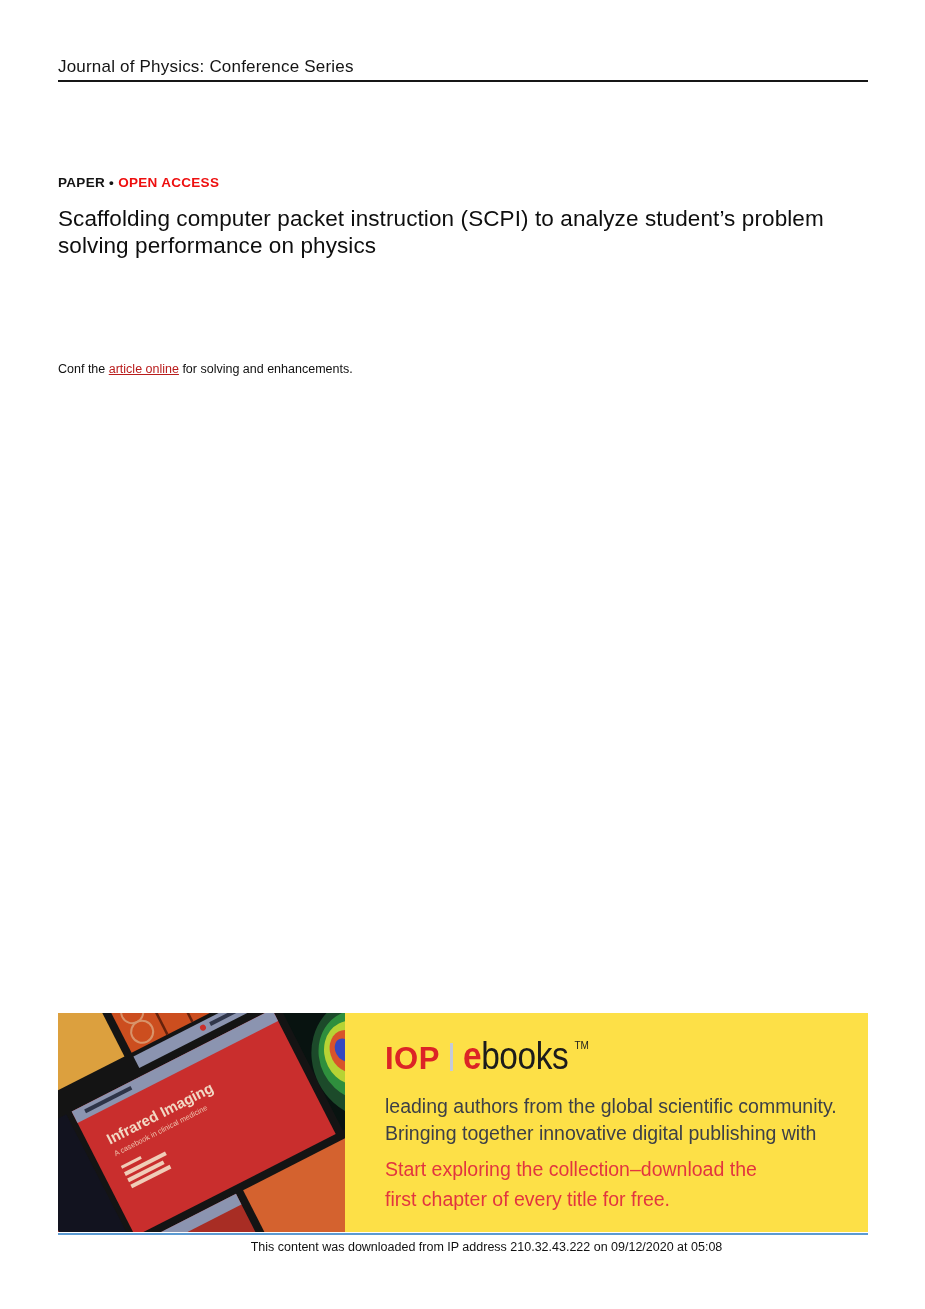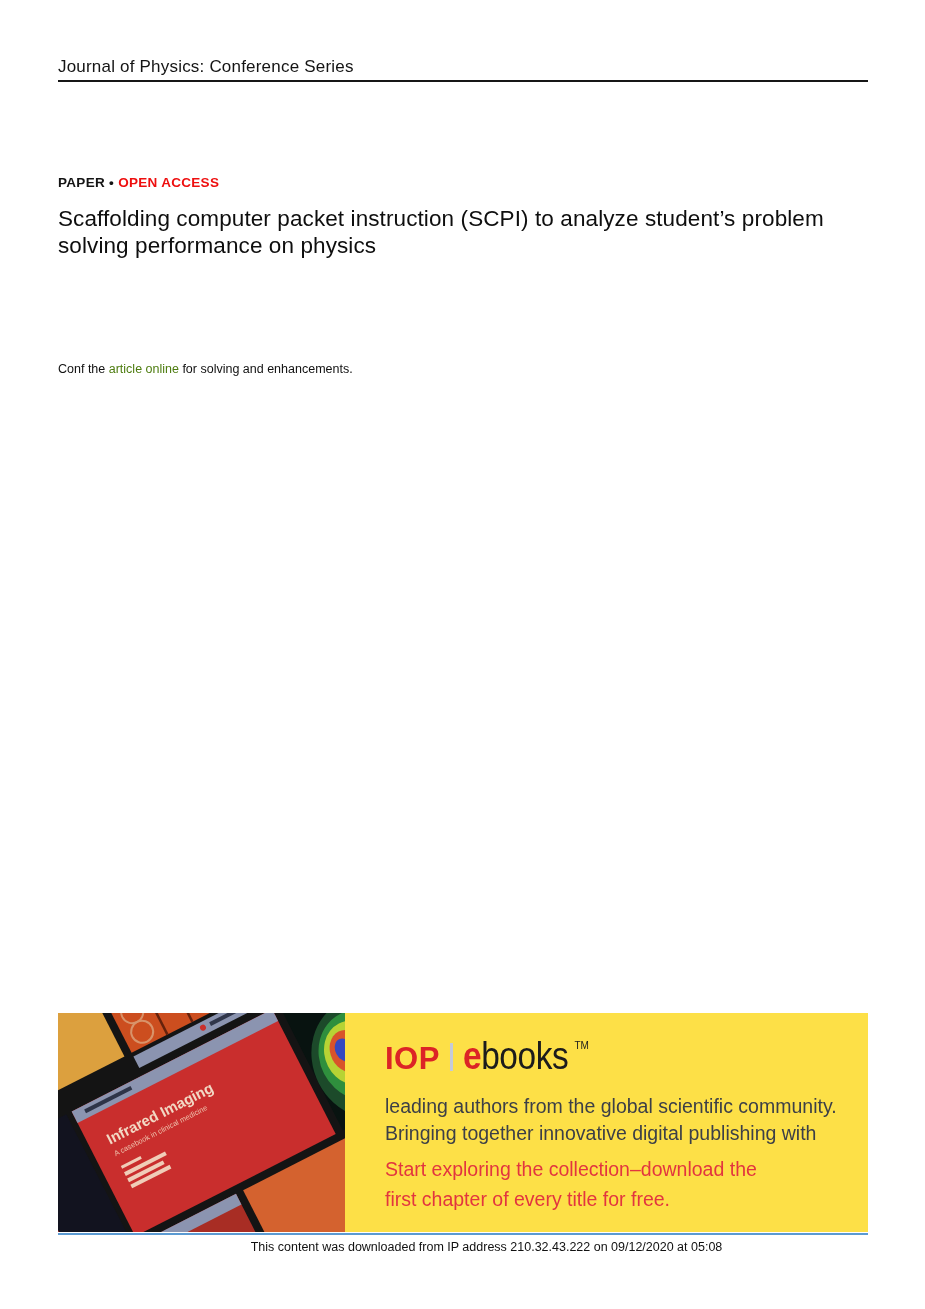--- a/index.html
+++ b/index.html
@@ -14,21 +14,21 @@
   .paper-line .access { color:#ee0f0f; }
   .paper-line .sep { color:#141414; }
 
   .article-title { position:absolute; left:58px; top:205px; width:780px; font-size:22.5px; font-weight:normal; line-height:27px; color:#0e0e0e; letter-spacing:.1px; }
 
   .citation { position:absolute; left:58px; top:285px; font-size:12.5px; color:#111; }
   .citation i { font-style:italic; }
   .citation .vol { font-weight:bold; margin:0 4px; }
 
   .view-line { position:absolute; left:58px; top:362px; font-size:12.5px; color:#111; }
-  .view-line a { color:#4d7c0f; cursor:pointer; }
+  .view-line a { color:#b91c1c; text-decoration:underline; cursor:pointer; }
 
   .banner { position:absolute; left:58px; top:1013px; width:810px; height:219px; display:flex; cursor:pointer; }
   .banner-photo { width:287px; height:219px; flex:0 0 287px; display:block; }
   .banner-panel { position:relative; flex:1; background:#fde047; }
 
   .logo-row { position:absolute; left:40px; top:22px; display:flex; align-items:baseline; white-space:nowrap; }
   .logo-iop { font-size:31px; font-weight:bold; color:#dc2426; letter-spacing:.5px; }
   .logo-div { display:inline-block; width:3px; height:28px; background:#c5cad8; margin:0 10px; align-self:center; }
   .logo-books { font-size:38px; font-weight:normal; color:#1c1c1c; display:inline-block; transform:scaleX(.88); transform-origin:left bottom; letter-spacing:-.5px; }
   .logo-books .e-red { color:#dc2426; font-weight:bold; }

